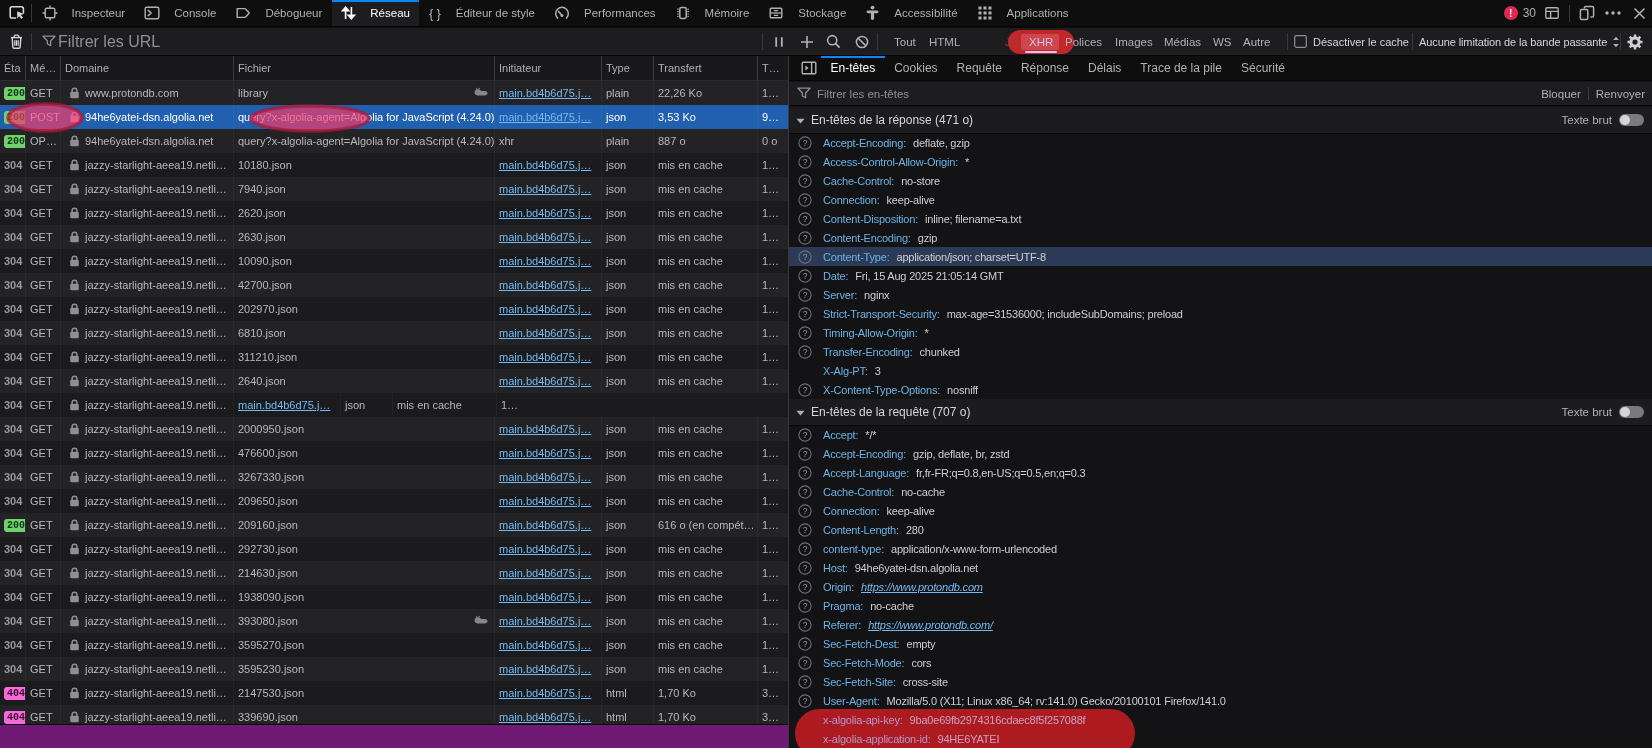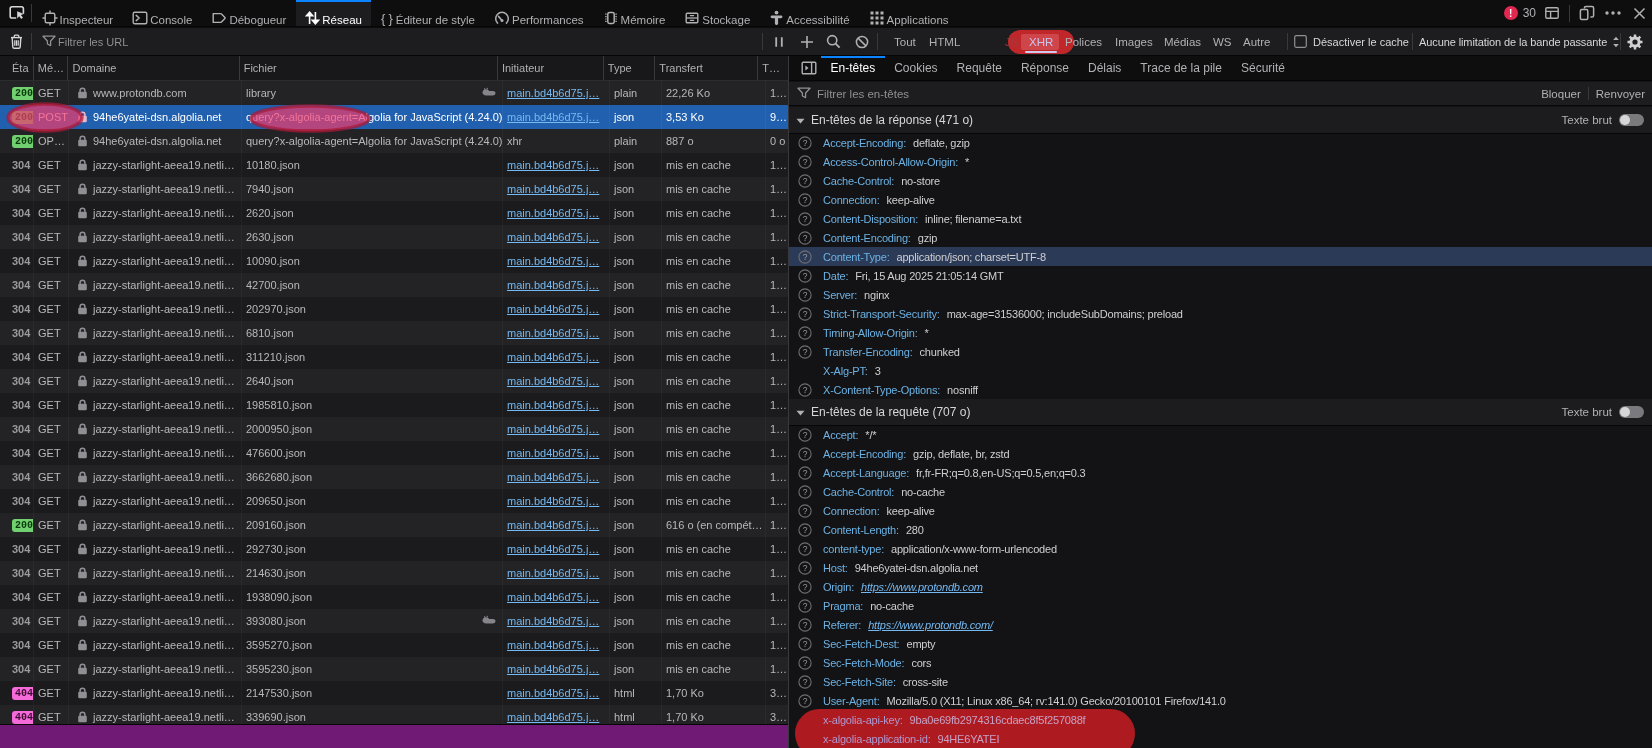--- a/index.html
+++ b/index.html
@@ -3,40 +3,40 @@
 * { margin:0; padding:0; box-sizing:border-box; }
 html,body { width:1652px; height:748px; overflow:hidden; background:#0c0c0d;
   font-family:"Liberation Sans", sans-serif; }
 #page { position:relative; width:1652px; height:748px; overflow:hidden; }
 
 
 #topbar { position:absolute; left:0; top:0; width:1652px; height:27px;
   background:#0e0e0f; border-bottom:1px solid #060607; display:flex; align-items:stretch; }
 #topbar .pick { display:flex; align-items:center; padding:0 5px 0 9px; }
 #topbar .vsep { width:1px; background:#38383d; margin:4px 0; }
-.ttab { display:flex; align-items:flex-end; gap:2px; padding:0 9.5px; color:#b1b1b3;
+.ttab { display:flex; align-items:center; gap:14px; padding:0 9.5px; color:#b1b1b3;
   font-size:11.5px; position:relative; white-space:nowrap; }
 .ttab svg { flex:none; }
 .ttab.sel { background:#1d1d20; color:#ffffff; }
 .ttab.sel::before { content:""; position:absolute; left:0; top:0; right:0; height:2px; background:#0a84ff; }
 #topbar .spacer { flex:1; }
 #topbar .rgrp { display:flex; align-items:center; gap:0; padding-right:0px; }
 .errbadge { display:flex; align-items:center; gap:5px; padding:0 3px 0 19px; }
 .errcirc { width:14px; height:14px; border-radius:50%; background:#e22850; color:#fff;
   font-size:10px; font-weight:bold; display:flex; align-items:center; justify-content:center; }
 .errnum { color:#b1b1b3; font-size:12px; }
 .icbtn { display:flex; align-items:center; justify-content:center; width:26px; height:27px; color:#b1b1b3; }
 
 
 #toolbar2 { position:absolute; left:0; top:28px; width:1652px; height:28px;
   background:#1d1d20; border-bottom:1px solid #060607; }
 #toolbar2 .abs { position:absolute; top:0; height:27px; display:flex; align-items:center; }
 .filterbtn { color:#b1b1b3; font-size:11.5px; white-space:nowrap; }
 .t2sep { position:absolute; width:1px; top:5px; height:17px; background:#38383d; }
-.phtext { color:#8f8f94; font-size:11px; }
+.phtext { color:#8f8f94; font-size:16px; }
 
 
 #xhrell { position:absolute; left:1008px; top:2px; width:66px; height:24px; border-radius:13px;
   background:#c0272b; }
 #xhrjs { position:absolute; left:1005px; top:0; height:27px; display:flex; align-items:center;
   color:#9c3d3f; font-size:11.5px; }
 #xhrpatch { position:absolute; left:1021px; top:6px; width:38px; height:16px; background:#cf464a; border-radius:2px; }
 #xhrtxt { position:absolute; left:1029px; top:0; height:27px; display:flex; align-items:center;
   color:#cbc5f1; font-size:11.5px; }
 #xhrline { position:absolute; left:1025px; top:22.5px; width:32px; height:2.5px; background:#cfc9f0; border-radius:1.5px; }
@@ -53,21 +53,21 @@
   border-bottom:1px solid #2d2d30; display:flex; color:#b1b1b3; font-size:11px; }
 #thead .hc { display:flex; align-items:center; padding-left:4px; border-right:1px solid #3a3a3e;
   overflow:hidden; white-space:nowrap; }
 #rows { position:absolute; left:0; top:25px; width:788px; }
 .nrow { display:flex; height:24px; font-size:11px; letter-spacing:0px; color:#b8b8ba; position:relative; }
 .nrow.odd { background:#232326; }
 .nrow.even { background:#1b1b1d; }
 .nrow.sel { background:#2160ae; color:#ffffff; }
 .nrow .cell { display:flex; align-items:center; padding-left:4px; overflow:hidden;
   white-space:nowrap; border-right:1px solid rgba(255,255,255,0.04); flex:none; }
-.c0 { width:26px;margin-left:8px; } .c1 { width:35px; } .c2 { width:173px; } .c3 { width:261px; }
+.c0 { width:26px; } .c1 { width:35px; } .c2 { width:173px; } .c3 { width:261px; }
 .c4 { width:107px; } .c5 { width:52px; } .c6 { width:104px; } .c7 { width:30px; border-right:none !important; }
 .badge { display:inline-block; font-size:10px; font-weight:bold; line-height:13px;
   padding:0 3px; border-radius:3px; letter-spacing:0;font-family:Liberation Mono, monospace; }
 .b200 { background:#71d171; color:#0a3a0a; }
 .b404 { background:#f36ad8; color:#3c0a31; }
 .s304 { color:#9a9a9e;font-weight:bold; }
 .lockw { flex:none; margin:0 5px 0 4px; display:flex; align-items:center; }
 .link { color:#74b9f2; text-decoration:underline; }
 .handicon { margin-left:auto; margin-right:6px; flex:none; }
 
@@ -648,23 +648,20 @@
             <div class="cell c1">GET</div>
             <div class="cell c2">
               <span class="lockw">
                 <svg width="11" height="12" viewBox="0 0 11 12" fill="none">
                   <path d="M3.1 5V3.6a2.4 2.4 0 0 1 4.8 0V5" stroke="#8f8f94" stroke-width="1.5" fill="none"></path>
                   <rect x="1.2" y="4.8" width="8.6" height="6.4" rx="1.2" fill="#8f8f94"></rect>
                 </svg>
               </span>
               <span>jazzy-starlight-aeea19.netli…</span>
             </div>
-            <div class="cell c3">
-              <span>1985810.json</span>
-            </div>
             <div class="cell c4">
               <span class="link">main.bd4b6d75.j…</span>
             </div>
             <div class="cell c5">json</div>
             <div class="cell c6">mis en cache</div>
             <div class="cell c7">1…</div>
           </div>
 <div class="nrow odd">
             <div class="cell c0">
               <span class="s304">304</span>
@@ -721,21 +718,21 @@
             <div class="cell c2">
               <span class="lockw">
                 <svg width="11" height="12" viewBox="0 0 11 12" fill="none">
                   <path d="M3.1 5V3.6a2.4 2.4 0 0 1 4.8 0V5" stroke="#8f8f94" stroke-width="1.5" fill="none"></path>
                   <rect x="1.2" y="4.8" width="8.6" height="6.4" rx="1.2" fill="#8f8f94"></rect>
                 </svg>
               </span>
               <span>jazzy-starlight-aeea19.netli…</span>
             </div>
             <div class="cell c3">
-              <span>3662680.json</span>
+              <span>3267330.json</span>
             </div>
             <div class="cell c4">
               <span class="link">main.bd4b6d75.j…</span>
             </div>
             <div class="cell c5">json</div>
             <div class="cell c6">mis en cache</div>
             <div class="cell c7">1…</div>
           </div>
 <div class="nrow even">
             <div class="cell c0">

